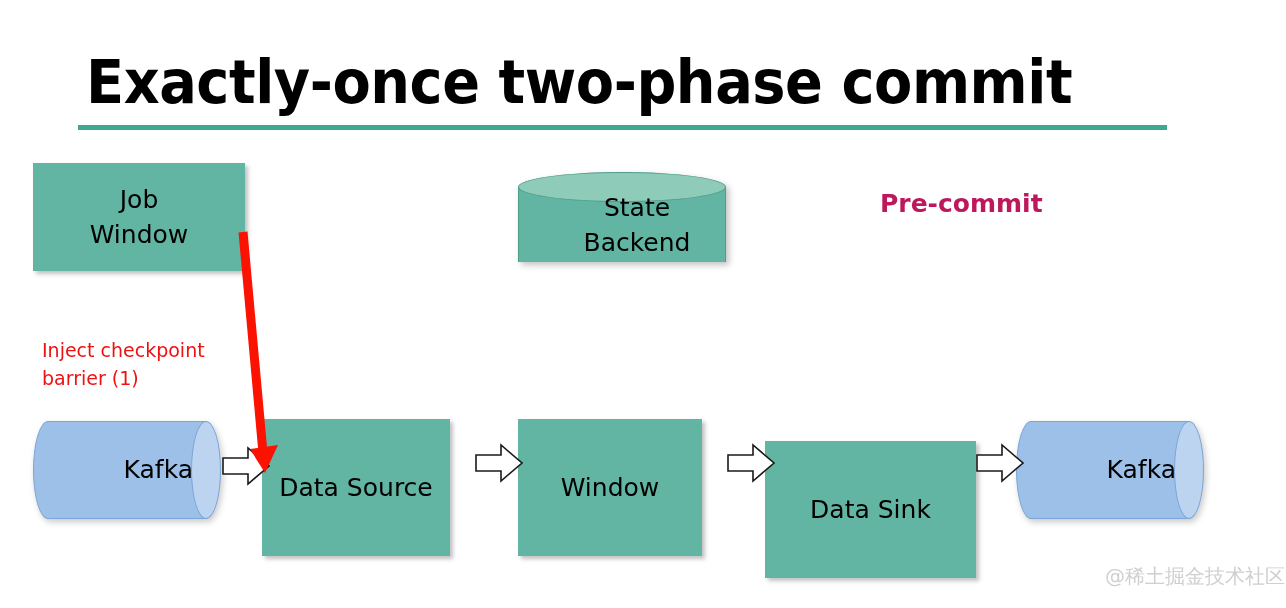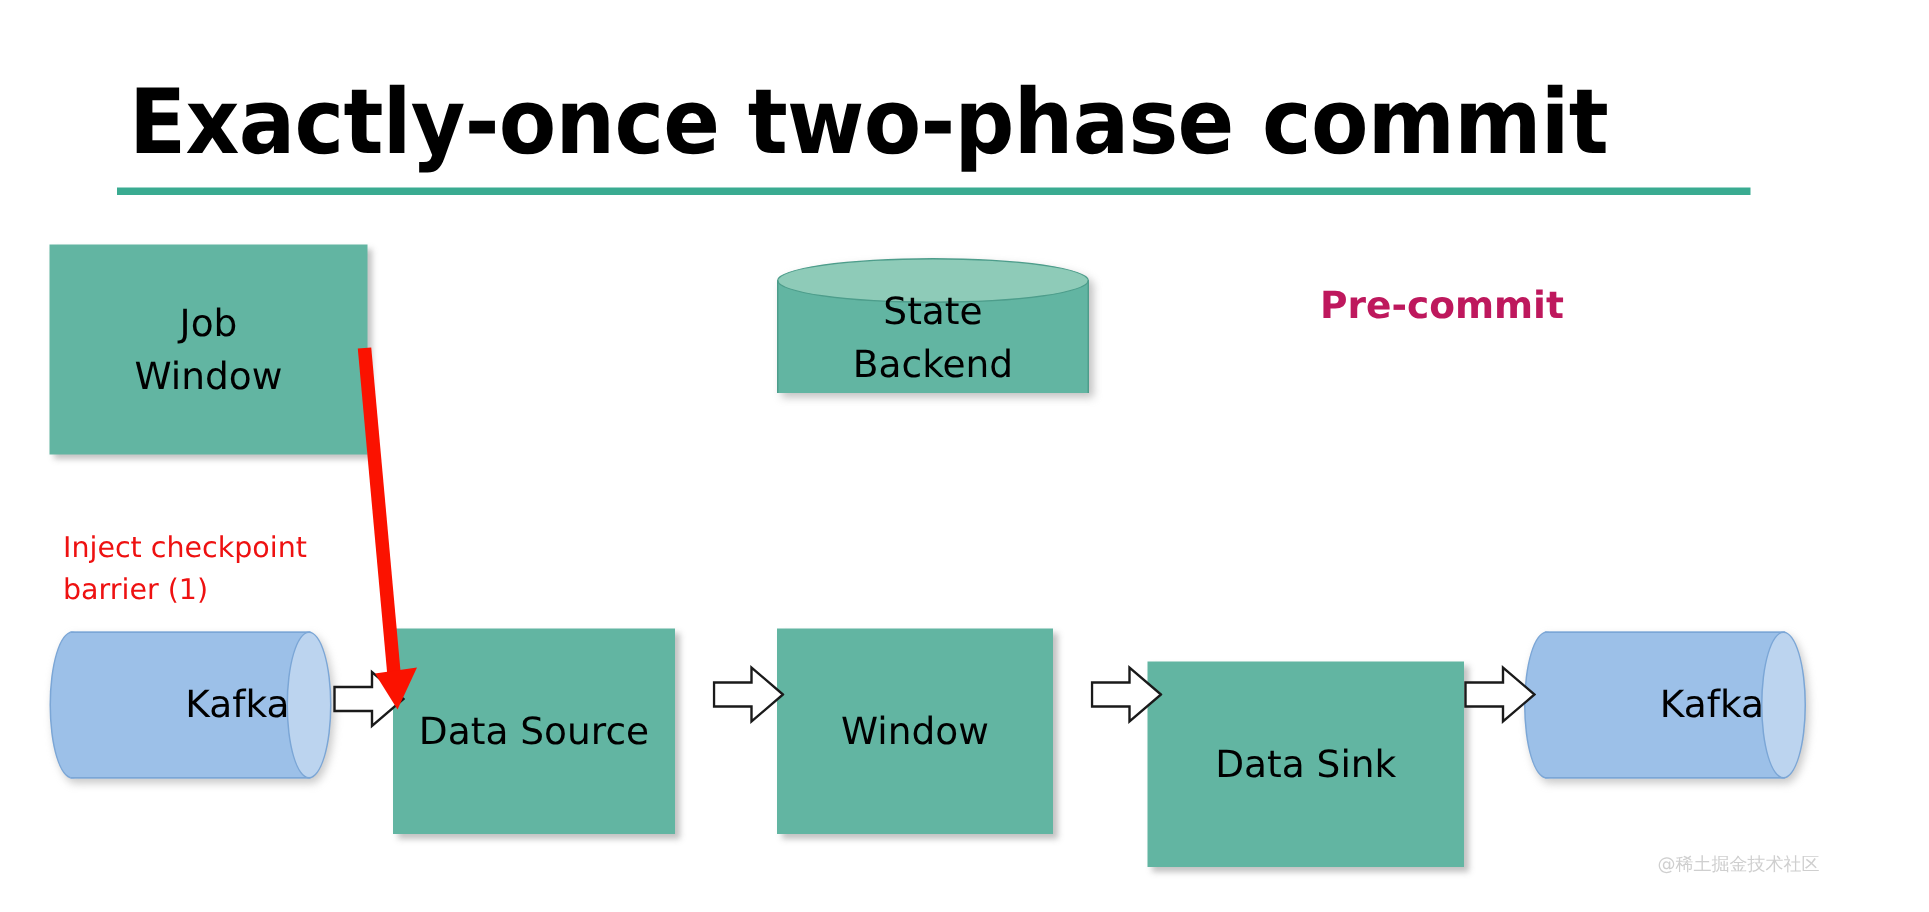--- a/index.html
+++ b/index.html
@@ -57,21 +57,21 @@
     color: #000000;
     font-size: 25px;
     line-height: 35px;
     font-family: "DejaVu Sans", sans-serif;
   }
 
   #box-jobmanager {
     left: 33px;
     top: 163px;
     width: 212px;
-    height: 140px;
+    height: 108px;
   }
   #box-datasource {
     left: 262px;
     top: 419px;
     width: 188px;
     height: 137px;
   }
   #box-window {
     left: 518px;
     top: 419px;
@@ -130,20 +130,21 @@
   #cyl-statebackend .cyl-label {
     position: absolute;
     left: 0;
     top: 18px;
     width: 208px;
     text-align: center;
     font-size: 25px;
     line-height: 35px;
     color: #000000;
     font-family: "DejaVu Sans", sans-serif;
+    padding-left: 15px;
   }
 
   
   .kafka-cyl {
     position: absolute;
     height: 98px;
     filter: drop-shadow(2px 3px 3px rgba(120,120,120,0.40));
   }
   .kafka-cyl .kbody {
     position: absolute;
@@ -223,41 +224,40 @@
   
   #note-inject {
     position: absolute;
     left: 42px;
     top: 336px;
     width: 220px;
     color: #ee1111;
     font-size: 19px;
     line-height: 28px;
     font-family: "DejaVu Sans", sans-serif;
-    margin-top: 15px;
   }
   #note-precommit {
     position: absolute;
     left: 880px;
     top: 186px;
     width: 320px;
     text-align: left;
     color: #be185d;
     font-size: 25px;
     line-height: 36px;
     font-weight: bold;
     font-family: "DejaVu Sans", sans-serif;
   }
 
   
   #watermark {
     position: absolute;
     left: 1105px;
     top: 566px;
-    font-size: 12px;
+    font-size: 20px;
     line-height: 20px;
     color: #cfcfcf;
     font-family: "DejaVu Sans", sans-serif;
     white-space: nowrap;
   }
 </style>
 </head>
 <body>
 
 <div id="slide">

